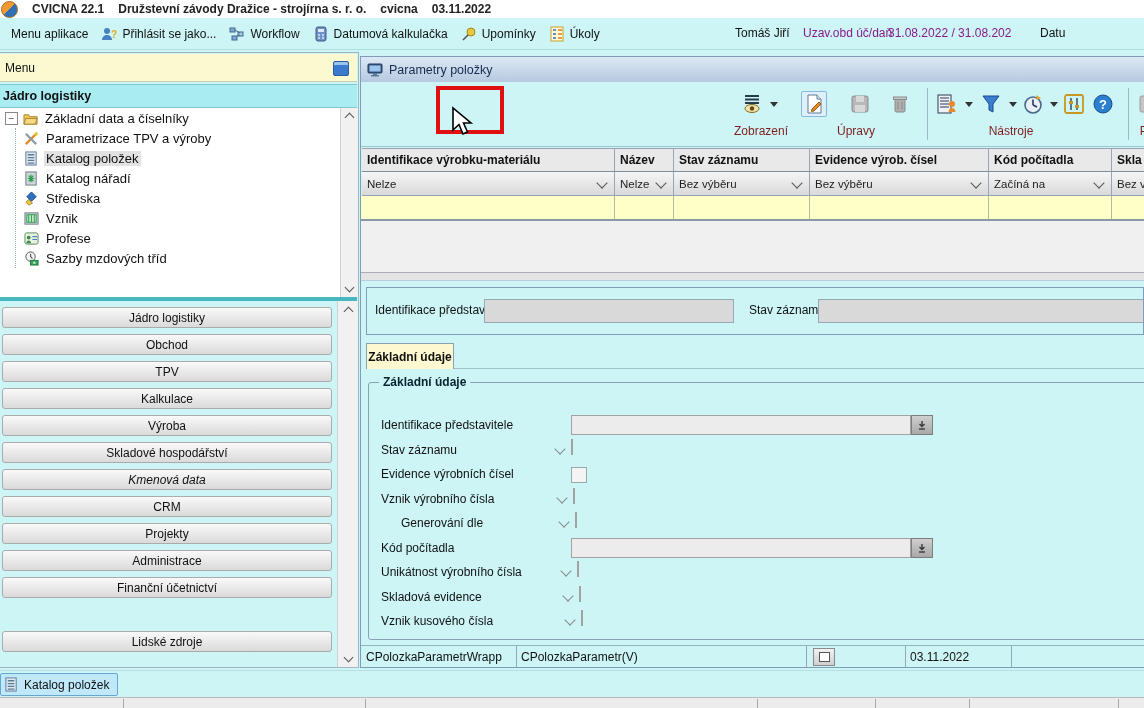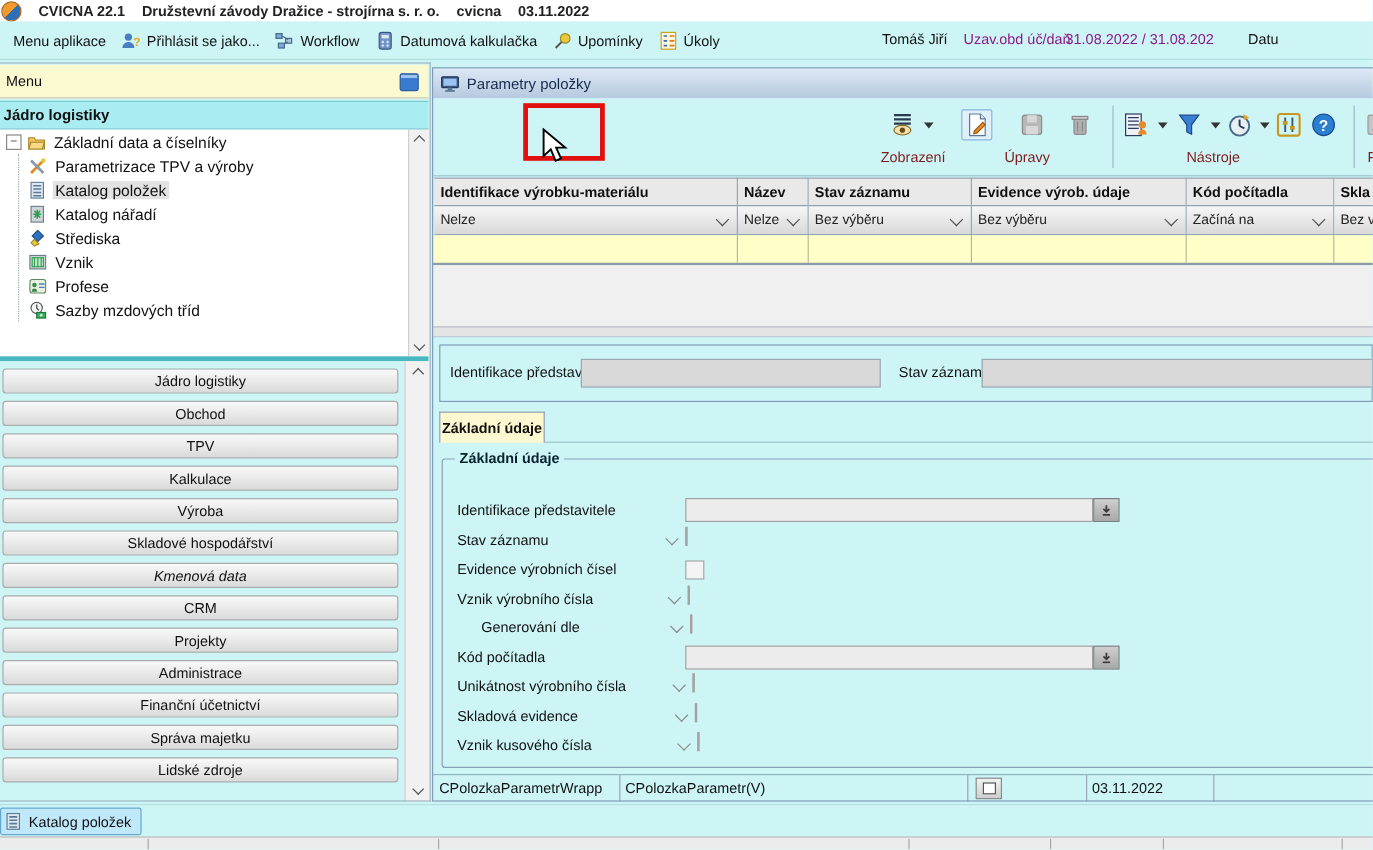--- a/index.html
+++ b/index.html
@@ -280,21 +280,20 @@
     <div class="accbtn" style="top:33px;">Obchod</div>
     <div class="accbtn" style="top:60px;">TPV</div>
     <div class="accbtn" style="top:87px;">Kalkulace</div>
     <div class="accbtn" style="top:114px;">Výroba</div>
     <div class="accbtn" style="top:141px;">Skladové hospodářství</div>
     <div class="accbtn" style="top:168px;font-style:italic;">Kmenová data</div>
     <div class="accbtn" style="top:195px;">CRM</div>
     <div class="accbtn" style="top:222px;">Projekty</div>
     <div class="accbtn" style="top:249px;">Administrace</div>
     <div class="accbtn" style="top:276px;">Finanční účetnictví</div>
-    <div class="accbtn" style="top:303px;">Správa majetku</div>
     <div class="accbtn" style="top:330px;">Lidské zdroje</div>
   </div>
   <div class="abs vscroll" style="left:337px;top:301px;width:20px;height:367px;">
     <span class="sarrow" style="top:3px;left:4px;">
         <span class="chev-up"></span>
       </span>
     <span class="sarrow" style="bottom:3px;top:auto;left:4px;">
         <span class="chev-dn"></span>
       </span>
   </div>
@@ -394,21 +393,21 @@
     <span class="tglabel" style="left:362px;width:76px;">Zobrazení</span>
     <span class="tglabel" style="left:453px;width:84px;">Úpravy</span>
     <span class="tglabel" style="left:596px;width:108px;">Nástroje</span>
     <span class="tglabel" style="left:758px;width:78px;">Připojit</span>
 
   </div>
 
   <div class="abs gcell ghead" style="left:362px;width:253px;">Identifikace výrobku-materiálu</div>
   <div class="abs gcell ghead" style="left:615px;width:59px;">Název</div>
   <div class="abs gcell ghead" style="left:674px;width:136px;">Stav záznamu</div>
-  <div class="abs gcell ghead" style="left:810px;width:179px;">Evidence výrob. údaje</div>
+  <div class="abs gcell ghead" style="left:810px;width:179px;">Evidence výrob. čísel</div>
   <div class="abs gcell ghead" style="left:989px;width:123px;">Kód počítadla</div>
   <div class="abs gcell ghead" style="left:1112px;width:40px;">Skla</div>
 
   <div class="abs gcell gfilter" style="left:362px;width:253px;">
       <span>Nelze</span>
       <span class="vchev"></span>
     </div>
   <div class="abs gcell gfilter" style="left:615px;width:59px;">
       <span>Nelze</span>
       <span class="vchev"></span>

